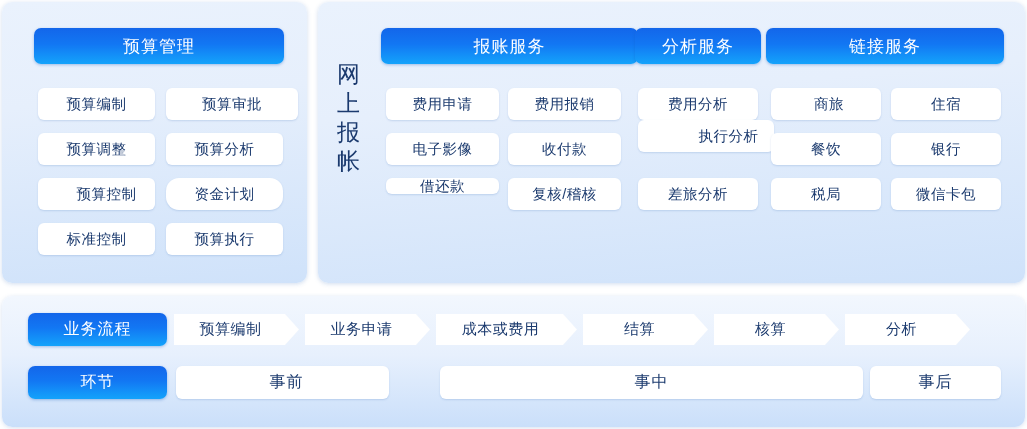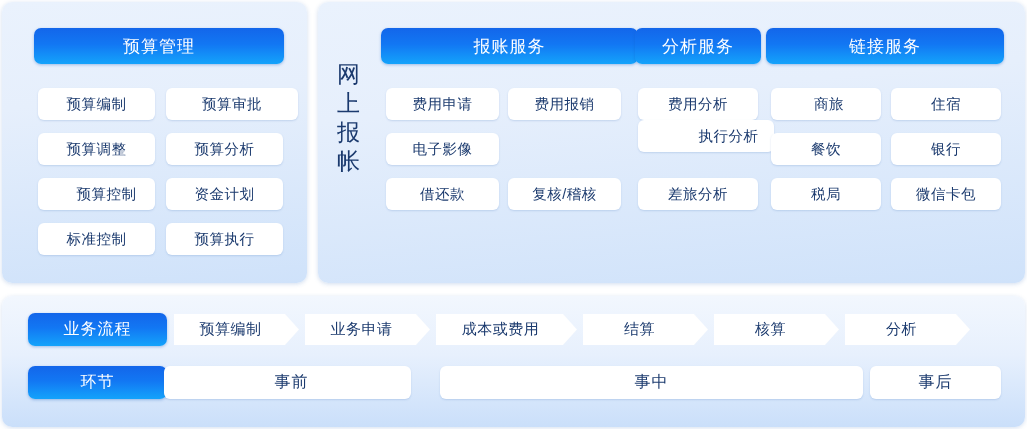--- a/index.html
+++ b/index.html
@@ -143,43 +143,44 @@
 
     <div class="hdr" style="left:32px; top:26px; width:250px; height:36px;">预算管理</div>
 
     <div class="pill" style="left:36px; top:86px; width:117px; height:32px;">预算编制</div>
     <div class="pill" style="left:164px; top:86px; width:132px; height:32px;">预算审批</div>
 
     <div class="pill" style="left:36px; top:131px; width:117px; height:32px;">预算调整</div>
     <div class="pill" style="left:164px; top:131px; width:117px; height:32px;">预算分析</div>
 
     <div class="pill" style="left:36px; top:176px; width:117px; height:32px;padding-left:20px;">预算控制</div>
-    <div class="pill" style="left:164px; top:176px; width:117px; height:32px;">资金计划</div>
+    <div class="pill" style="left:164px; top:176px; width:117px; height:32px;border-radius:13px;">资金计划</div>
 
     <div class="pill" style="left:36px; top:221px; width:117px; height:32px;">标准控制</div>
     <div class="pill" style="left:164px; top:221px; width:117px; height:32px;">预算执行</div>
   </div>
 
   <div id="panel-online">
 
     <div id="vertical-label">
       <span>网</span>
       <span>上</span>
       <span>报</span>
       <span>帐</span>
     </div>
 
     <div class="hdr" style="left:63px; top:26px; width:257px; height:36px;">报账服务</div>
 
     <div class="pill" style="left:68px; top:86px; width:113px; height:32px;">费用申请</div>
     <div class="pill" style="left:190px; top:86px; width:113px; height:32px;">费用报销</div>
 
     <div class="pill" style="left:68px; top:131px; width:113px; height:32px;">电子影像</div>
-
-    <div class="pill" style="left:68px; top:176px; width:113px; height:32px;">借还款</div>
+    <div class="pill" style="left:190px; top:131px; width:113px; height:32px;">收付款</div>
+
+    <div class="pill" style="left:68px; top:176px; width:113px; height:16px;">借还款</div>
     <div class="pill" style="left:190px; top:176px; width:113px; height:32px;">复核/稽核</div>
 
     <div class="hdr" style="left:317px; top:26px; width:126px; height:36px;">分析服务</div>
 
     <div class="pill" style="left:320px; top:86px; width:120px; height:32px;">费用分析</div>
     <div class="pill" style="left:320px; top:118px; width:136px; height:32px;padding-left:45px;">执行分析</div>
     <div class="pill" style="left:320px; top:176px; width:120px; height:32px;">差旅分析</div>
 
     <div class="hdr" style="left:448px; top:26px; width:238px; height:36px;">链接服务</div>
 
@@ -199,18 +200,18 @@
 
     <div class="chev" style="left:172px; top:18px; width:125px;">预算编制</div>
     <div class="chev" style="left:303px; top:18px; width:125px;">业务申请</div>
     <div class="chev" style="left:434px; top:18px; width:141px;">成本或费用</div>
     <div class="chev" style="left:581px; top:18px; width:125px;">结算</div>
     <div class="chev" style="left:712px; top:18px; width:125px;">核算</div>
     <div class="chev" style="left:843px; top:18px; width:125px;">分析</div>
 
     <div class="flow-tag" style="top:70px;border-radius:7px;">环节</div>
 
-    <div class="stage" style="left:162px; top:70px; width:247px;padding-left:8px;">事前</div>
+    <div class="stage" style="left:174px; top:70px; width:213px;padding-left:8px;">事前</div>
     <div class="stage" style="left:438px; top:70px; width:423px;">事中</div>
     <div class="stage" style="left:868px; top:70px; width:131px;">事后</div>
   </div>
 
 </div>
 
 </body></html>

